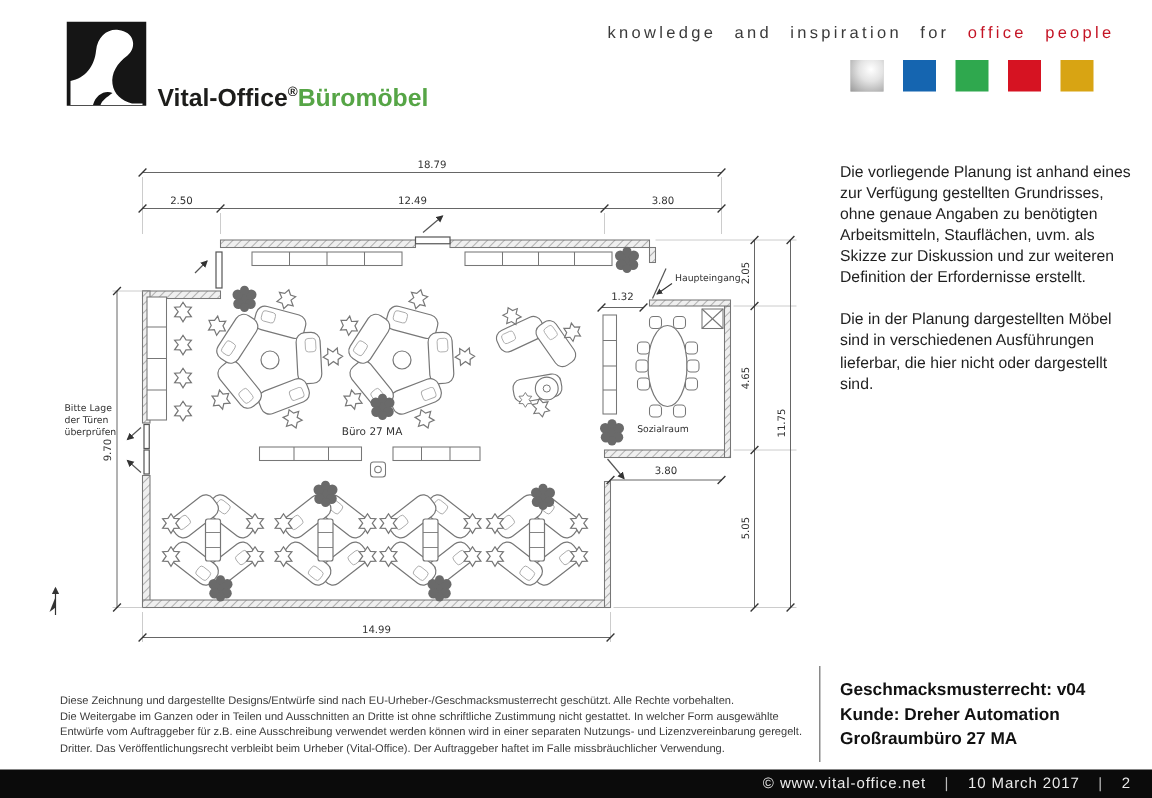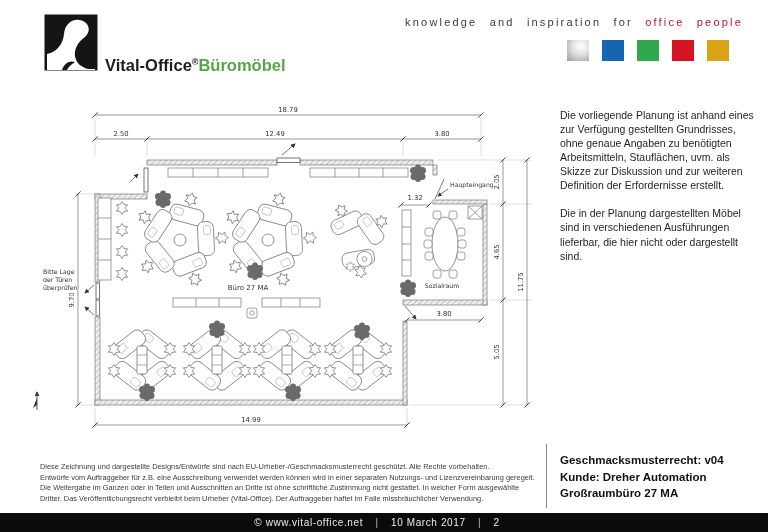--- a/index.html
+++ b/index.html
@@ -21,21 +21,21 @@
   .intro{position:absolute;left:560px;top:108px;width:194px;font-size:10.5px;line-height:1.34;color:#1f1f1f;}
   .intro p{margin:0 0 14px 0;}
   
   .plan{position:absolute;left:25px;top:92px;}
   
   .legal{position:absolute;left:40px;top:462px;width:505px;font-size:7.4px;line-height:1.42;color:#3b3b3b;}
   .vdivider{position:absolute;left:546px;top:444px;width:1px;height:64px;background:#8a8a8a;}
   .project{position:absolute;left:560px;top:452px;font-size:11.5px;font-weight:bold;line-height:1.45;color:#111;}
   
   .footer-bar{position:absolute;left:0;top:513px;width:768px;height:19px;background:#0b0b0b;
-              color:#ececec;font-size:10px;letter-spacing:0.6px;text-align:center;line-height:19px;
+              color:#ececec;font-size:10px;letter-spacing:0.6px;text-align:right;line-height:19px;
               padding-right:14px;box-sizing:border-box;white-space:nowrap;}
   .footer-bar .sep{margin:0 9px;color:#bbbbbb;}
   
   text{font-family:"DejaVu Sans", sans-serif;fill:#333;}
   .dim{font-size:6.8px;}
   .lbl{font-size:7px;}
   .lbl-s{font-size:6.2px;}
 </style>
 </head>
 <body>
@@ -347,22 +347,22 @@
     </g>
 
     <g transform="translate(12,306)">
       <line x1="0" y1="12" x2="0" y2="-6" stroke="#333" stroke-width="0.8" marker-end="url(#arr)"></line>
       <path d="M0,0 L-4,10 L0,7 Z" fill="#333"></path>
     </g>
   </svg>
 
   <div class="legal">
     <div>Diese Zeichnung und dargestellte Designs/Entwürfe sind nach EU-Urheber-/Geschmacksmusterrecht geschützt. Alle Rechte vorbehalten.</div>
+    <div>Die Weitergabe im Ganzen oder in Teilen und Ausschnitten an Dritte ist ohne schriftliche Zustimmung nicht gestattet. In welcher Form ausgewählte</div>
     <div>Entwürfe vom Auftraggeber für z.B. eine Ausschreibung verwendet werden können wird in einer separaten Nutzungs- und Lizenzvereinbarung geregelt.</div>
-    <div>Die Weitergabe im Ganzen oder in Teilen und Ausschnitten an Dritte ist ohne schriftliche Zustimmung nicht gestattet. In welcher Form ausgewählte</div>
     <div>Dritter. Das Veröffentlichungsrecht verbleibt beim Urheber (Vital-Office). Der Auftraggeber haftet im Falle missbräuchlicher Verwendung.</div>
   </div>
 
   <div class="vdivider"></div>
 
   <div class="project">
     <div>Geschmacksmusterrecht: v04</div>
     <div>Kunde: Dreher Automation</div>
     <div>Großraumbüro 27 MA</div>
   </div>

